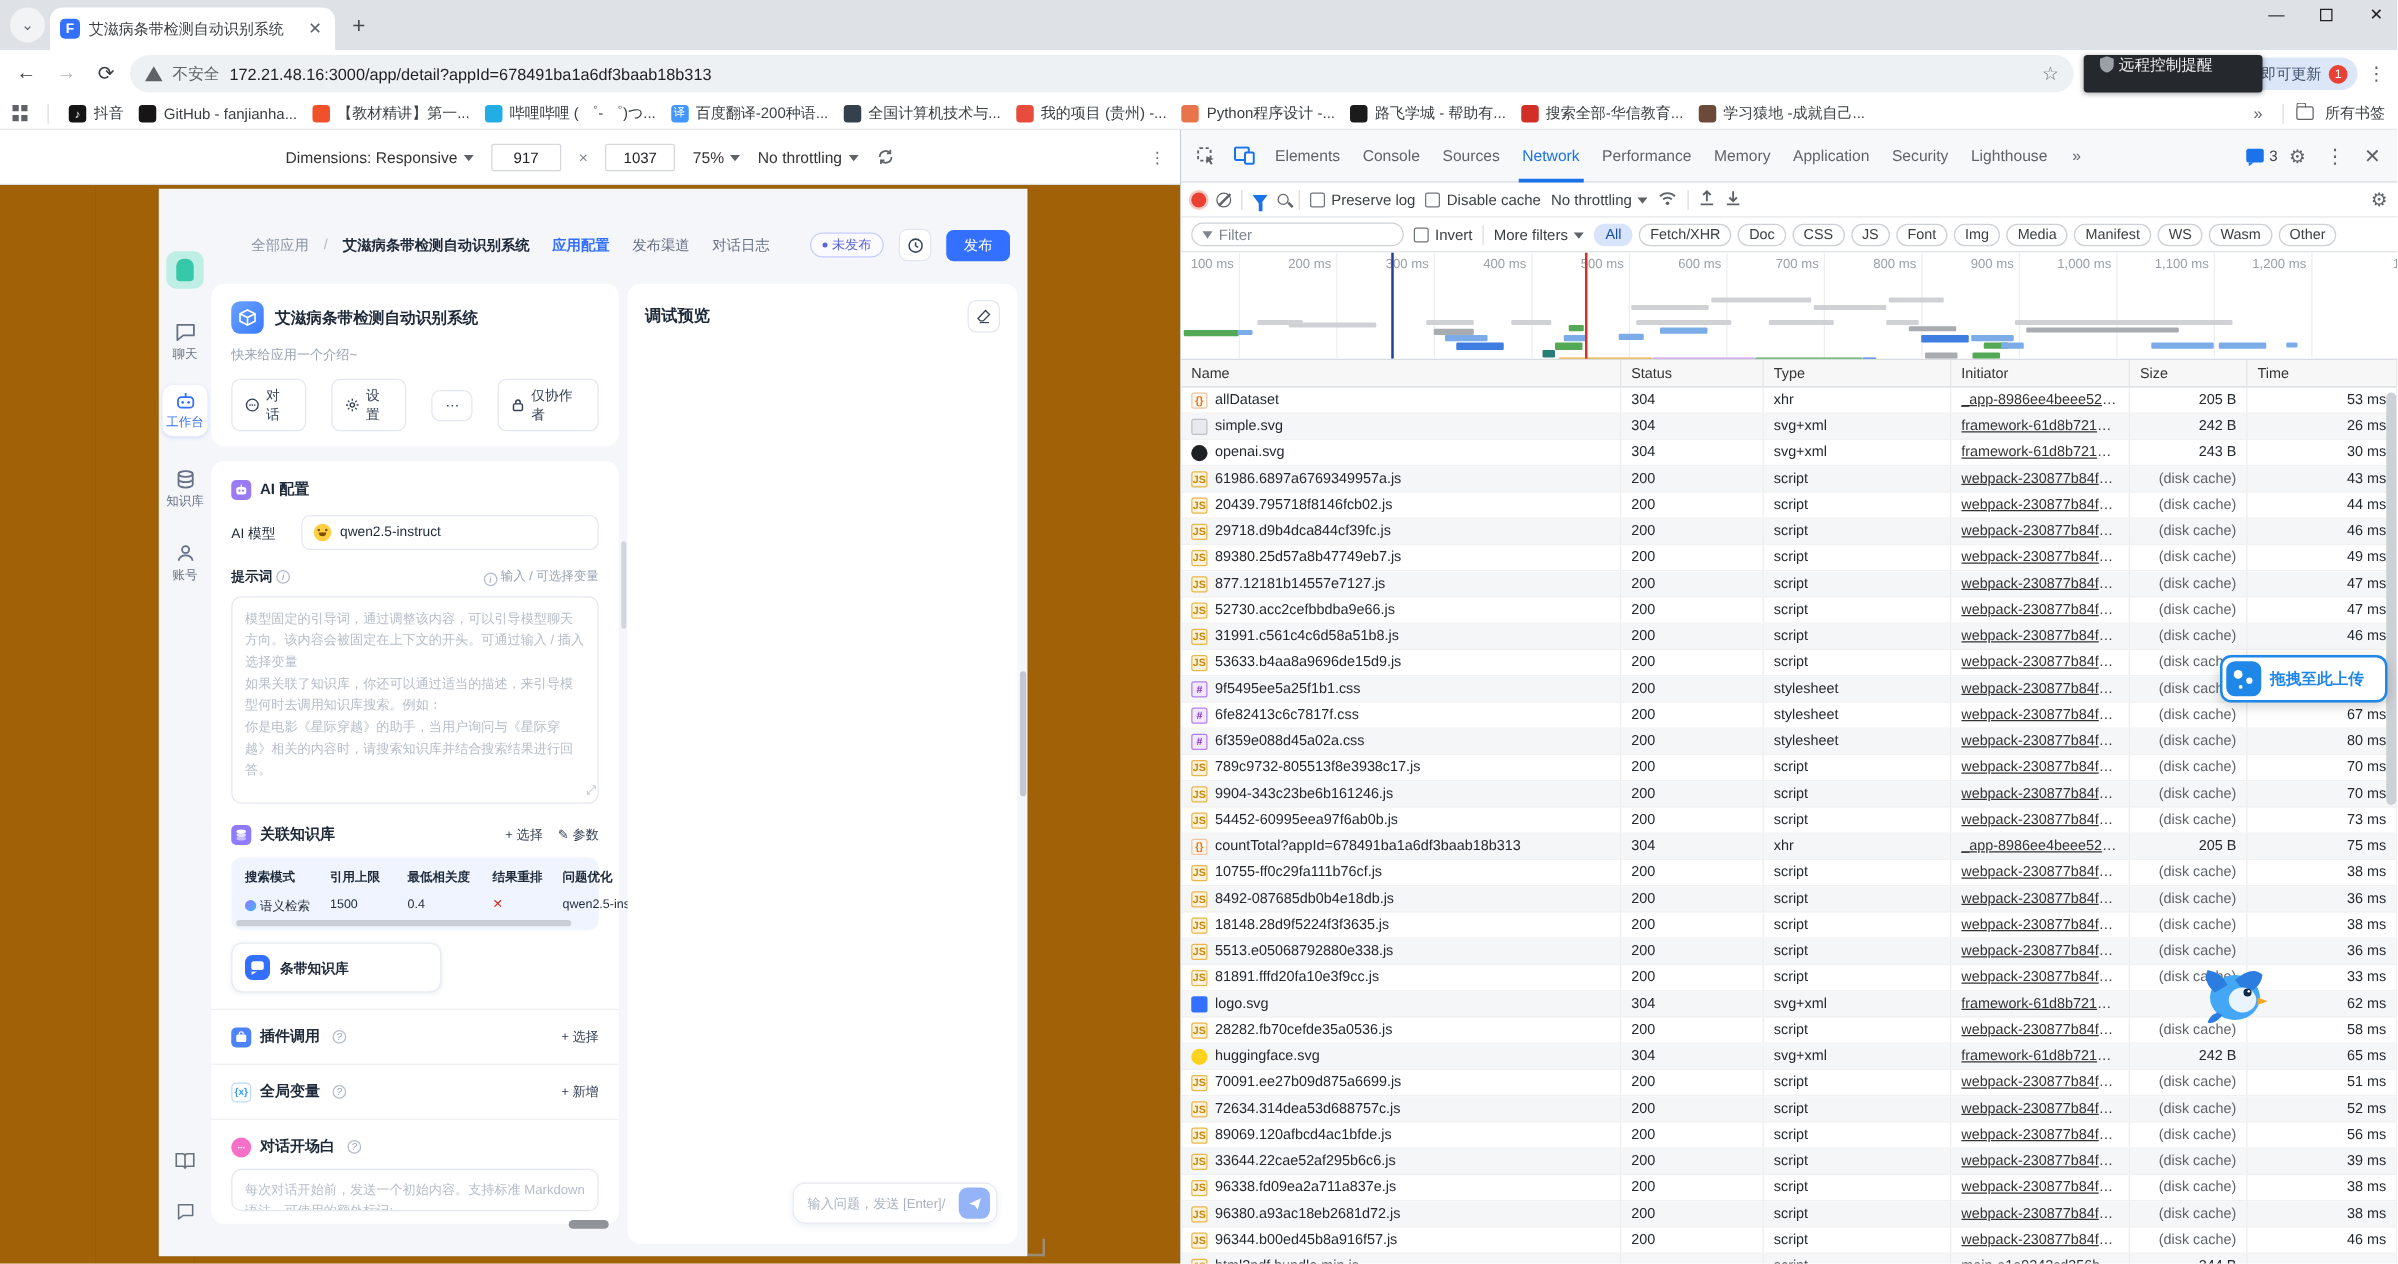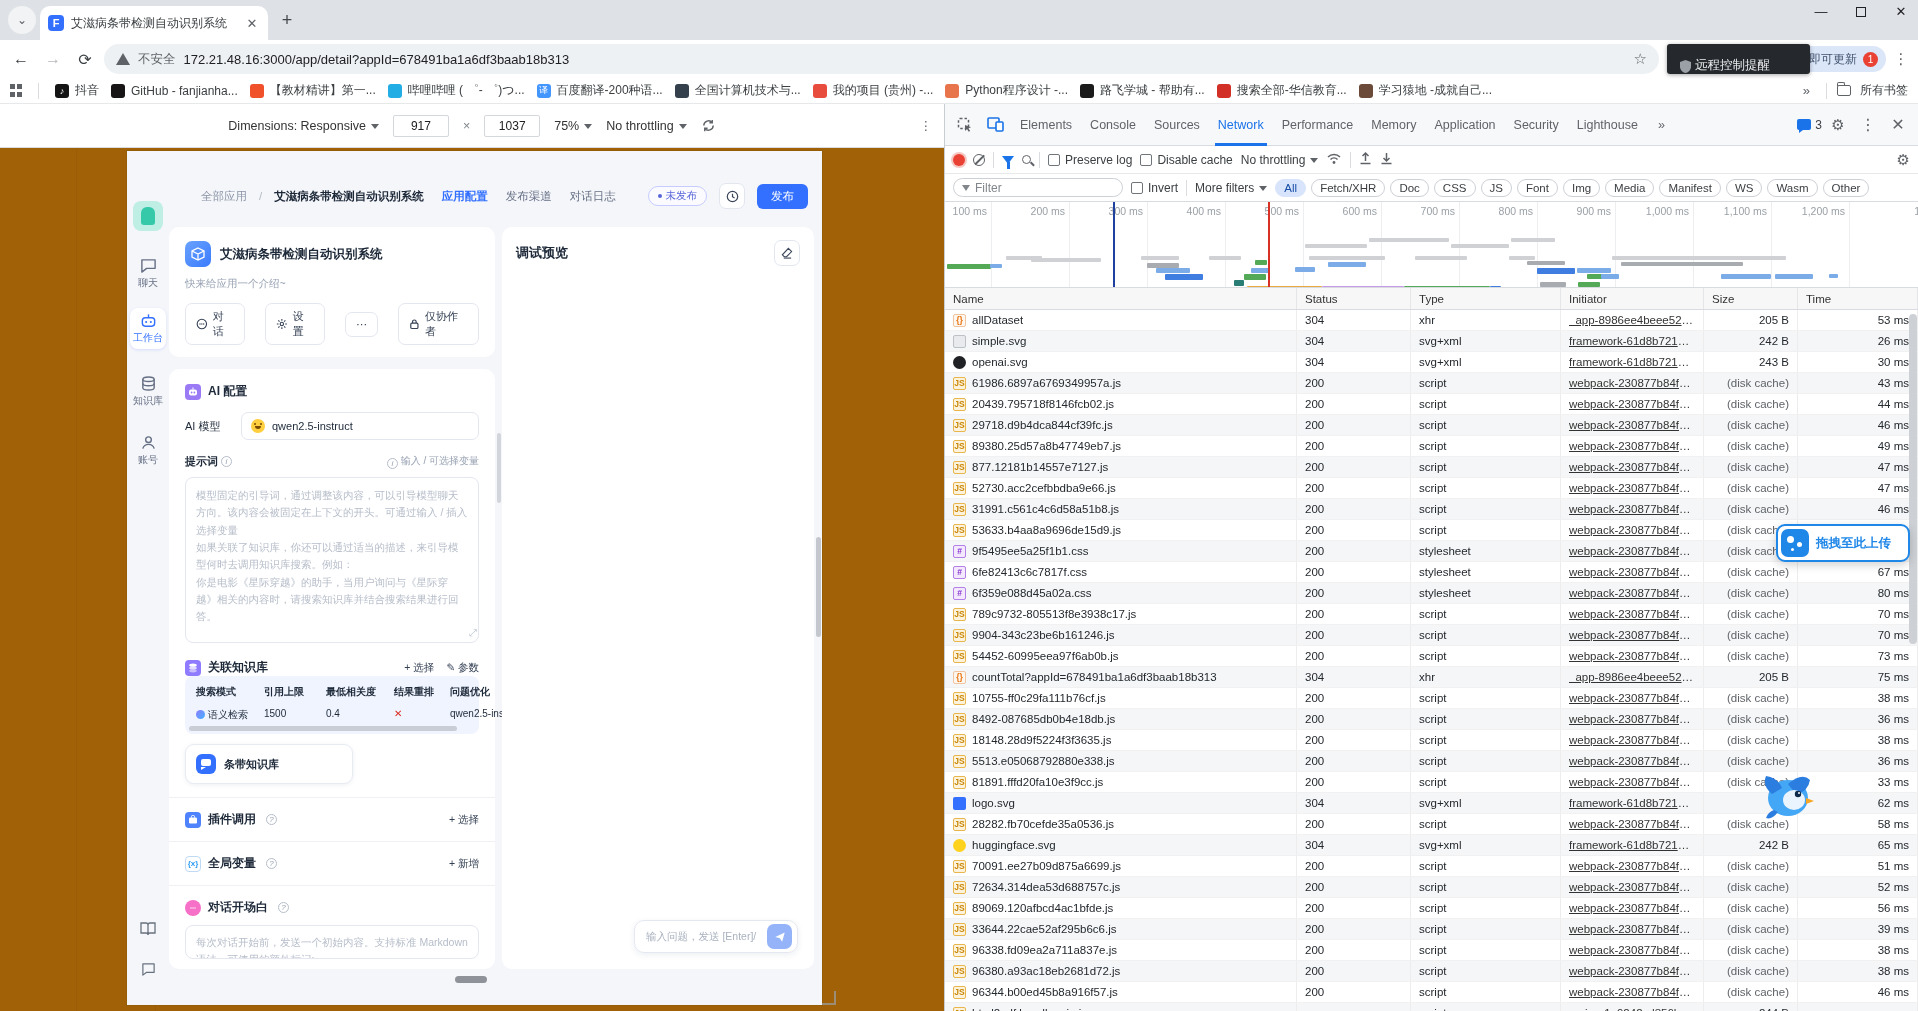--- a/index.html
+++ b/index.html
@@ -22,21 +22,21 @@
   .navbtn { width:26px; height:26px; display:flex; align-items:center; justify-content:center; color:#3c4043; font-size:16px; border-radius:50%; flex:none; }
   .navbtn.dis { color:#b6b9be; }
   .omnibox { flex:1; height:30px; background:#eef1f3; border-radius:15px; display:flex; align-items:center; padding:0 12px; gap:8px; min-width:0; }
   .warn-tri { width:0; height:0; border-left:7px solid transparent; border-right:7px solid transparent; border-bottom:12px solid #5f6368; position:relative; }
   .sec-label { font-size:12.5px; color:#5f6368; flex:none; }
   .omni-url { font-size:13px; color:#202124; white-space:nowrap; overflow:hidden; flex:1; }
   .star { color:#5f6368; font-size:15px; flex:none; }
   .tool-ico { width:24px; height:24px; color:#44474b; display:flex; align-items:center; justify-content:center; flex:none; }
   .update-pill { height:26px; background:#dbe6f9; border-radius:13px; display:flex; align-items:center; padding:0 8px 0 60px; font-size:12px; color:#41526b; white-space:nowrap; position:relative; }
   .count-badge { width:15px; height:15px; border-radius:50%; background:#e94235; color:#fff; font-size:10px; display:flex; align-items:center; justify-content:center; margin-left:6px; }
-  .remote-badge { position:absolute; right:108px; top:4px; height:30px; background:#25282c; border-radius:3px; color:#eceef0; font-size:12.5px; display:flex; align-items:flex-end; gap:3px; padding:0 40px 0 12px; box-shadow:0 1px 4px rgba(0,0,0,.35); }
+  .remote-badge { position:absolute; right:108px; top:4px; height:30px; background:#25282c; border-radius:3px; color:#eceef0; font-size:12.5px; display:flex; align-items:flex-start; gap:3px; padding:0 40px 0 12px; box-shadow:0 1px 4px rgba(0,0,0,.35); }
   .kebab { color:#5f6368; font-size:15px; letter-spacing:0; width:18px; text-align:center; }
 
   #bookmarks { height:26px; background:#fff; display:flex; align-items:center; padding:0 10px; gap:4px; border-bottom:1px solid #e6e8ea; }
   .apps-grid { width:14px; height:14px; display:grid; grid-template-columns:5px 5px; grid-gap:2px; margin-right:4px; }
   .apps-grid i { background:#5f6368; width:5px; height:5px; }
   .bm-div { width:1px; height:16px; background:#dadce0; margin:0 6px; }
   .bm { display:flex; align-items:center; gap:6px; font-size:12px; color:#3c4043; padding:0 6px; white-space:nowrap; }
   .bm-fav { width:14px; height:14px; border-radius:3px; flex:none; display:flex; align-items:center; justify-content:center; color:#fff; font-size:9px; }
   .bm-spacer { flex:1; }
   .chev2 { color:#5f6368; font-size:13px; padding:0 6px; }
@@ -93,36 +93,36 @@
   .fld-label { font-size:11px; color:#1d2939; width:46px; flex:none; }
   .model-sel { flex:1; border:1px solid #e4e7ef; border-radius:7px; height:28px; display:flex; align-items:center; gap:7px; padding:0 9px; font-size:11px; color:#1d2939; }
   .hf { width:14px; height:14px; border-radius:50%; background:#ffcf3f; position:relative; flex:none; }
   .hf:before{content:"";position:absolute;left:3px;top:4px;width:2px;height:2px;border-radius:50%;background:#7a4a00;box-shadow:6px 0 0 #7a4a00;}
   .hf:after{content:"";position:absolute;left:4px;top:7px;width:6px;height:3px;border-radius:0 0 6px 6px;background:#7a4a00;}
   .prompt-hdr { display:flex; align-items:center; margin-top:14px; font-size:11px; color:#1d2939; font-weight:bold; }
   .hint { margin-left:auto; font-size:10px; color:#98a2b3; font-weight:normal; }
   .i-circ { display:inline-flex; width:11px; height:11px; border:1px solid #b6bdc9; border-radius:50%; color:#98a2b3; font-size:8px; align-items:center; justify-content:center; margin-left:3px; vertical-align:-2px; font-weight:normal; font-style:italic; }
   .ta { border:1px solid #e4e7ef; border-radius:8px; margin-top:8px; padding:9px 10px; font-size:10.5px; line-height:1.65; color:#b6bdc9; white-space:pre-line; height:166px; position:relative; }
   .expand { position:absolute; right:7px; bottom:5px; color:#b6bdc9; font-size:10px; }
-  .kb-table { background:#f0f4ff; border-radius:8px; padding:9px 11px 12px; position:relative; }
+  .kb-table { background:#f0f4ff; border-radius:8px; margin-top:10px; padding:9px 11px 12px; position:relative; }
   .kb-gr { display:grid; grid-template-columns:64px 58px 64px 52px 74px; font-size:10px; color:#1d2939; column-gap:4px; }
   .kb-gr .h { font-weight:bold; margin-bottom:9px; white-space:nowrap; }
   .kb-gr .v { white-space:nowrap; overflow:hidden; }
   .redx { color:#d92d20; font-weight:bold; }
   .mode-ico { display:inline-block; width:9px; height:9px; border-radius:50%; background:linear-gradient(135deg,#8f7bff,#42b3ff); margin-right:3px; vertical-align:-1px; }
   .hscroll { position:absolute; left:4px; right:22px; bottom:3px; height:5px; border-radius:3px; background:#c9cdd6; }
   .kb-chip { margin-top:10px; width:168px; border:1px solid #e8ebf2; border-radius:9px; background:#fff; box-shadow:0 1px 4px rgba(19,51,107,.08); display:flex; align-items:center; gap:8px; padding:9px 10px; font-size:11px; color:#1d2939; font-weight:bold; }
   .fg-logo { width:20px; height:20px; border-radius:6px; background:#3370ff; position:relative; flex:none; }
   .fg-logo:before { content:""; position:absolute; left:5px; top:5px; width:10px; height:7px; border-radius:2px; background:#fff; }
   .fg-logo:after { content:""; position:absolute; left:5px; top:13px; width:5px; height:3px; background:#fff; clip-path:polygon(0 0,100% 0,0 100%); }
   .divider { height:1px; background:#eef0f4; margin:13px -16px 0; }
   .sec-block { margin-top:13px; }
   .opening-ta { border:1px solid #e4e7ef; border-radius:8px; margin-top:9px; padding:8px 10px; font-size:10.5px; line-height:1.6; color:#b6bdc9; white-space:pre-line; height:34px; overflow:hidden; }
 
-  #debug-col { position:absolute; left:375px; top:76px; width:312px; bottom:36px; background:#fff; border-radius:10px; padding:13px 14px; }
+  #debug-col { position:absolute; left:375px; top:76px; width:312px; bottom:10px; background:#fff; border-radius:10px; padding:13px 14px; }
   .dbg-hdr { display:flex; align-items:center; }
   .dbg-title { font-size:13px; font-weight:bold; color:#1d2939; }
   .chat-input { position:absolute; left:132px; right:16px; bottom:16px; height:33px; border:1px solid #e5e8f0; border-radius:10px; box-shadow:0 2px 6px rgba(19,51,107,.08); display:flex; align-items:center; padding:0 5px 0 11px; font-size:10.5px; color:#aab2c0; }
   .send-btn { margin-left:auto; width:25px; height:25px; border-radius:7px; background:#94b3f8; display:flex; align-items:center; justify-content:center; }
 
   .page-vscroll { position:absolute; right:1px; top:386px; width:5px; height:100px; border-radius:3px; background:#c4c7cd; }
   .col-vscroll { position:absolute; left:370px; top:282px; width:4px; height:70px; border-radius:2px; background:#d2d5db; }
   .page-hscroll { position:absolute; left:328px; bottom:22px; width:32px; height:7px; border-radius:4px; background:#8f9399; }
   .resize-grip { position:absolute; right:108px; bottom:6px; width:14px; height:14px; border-right:2px solid #9aa0a6; border-bottom:2px solid #9aa0a6; opacity:.7; }
 

